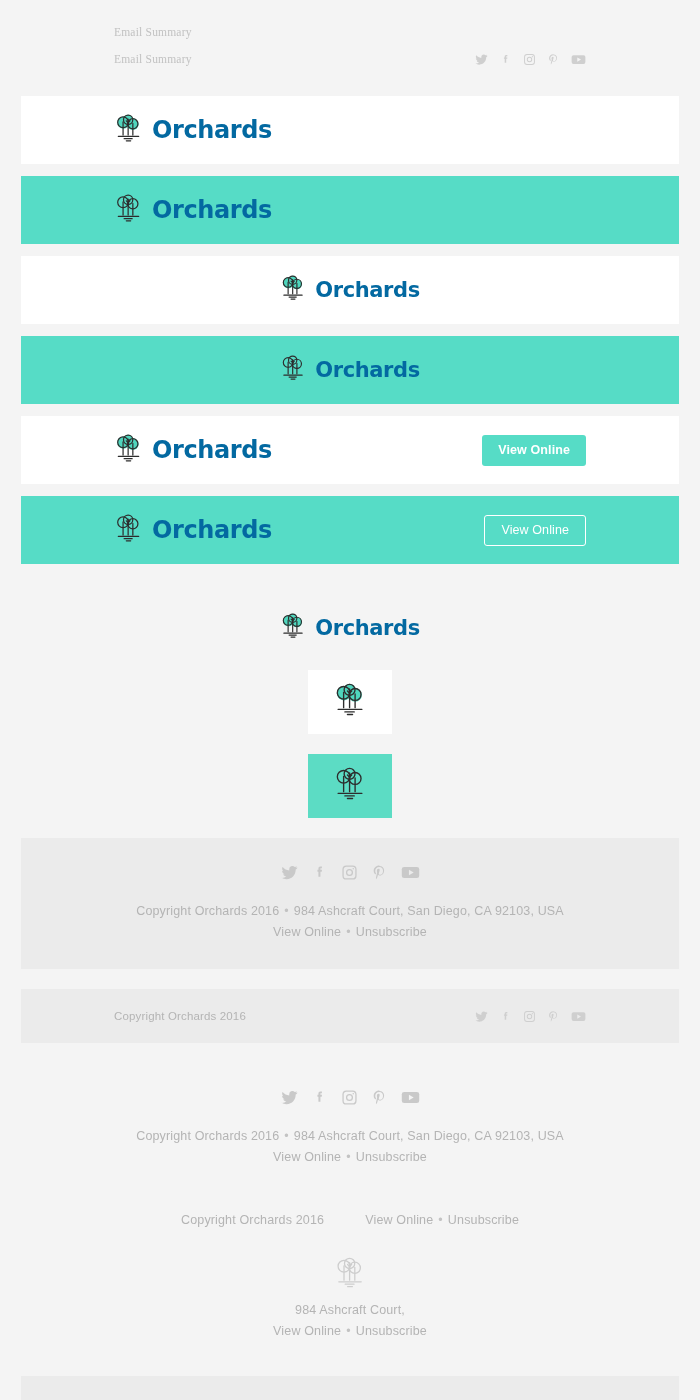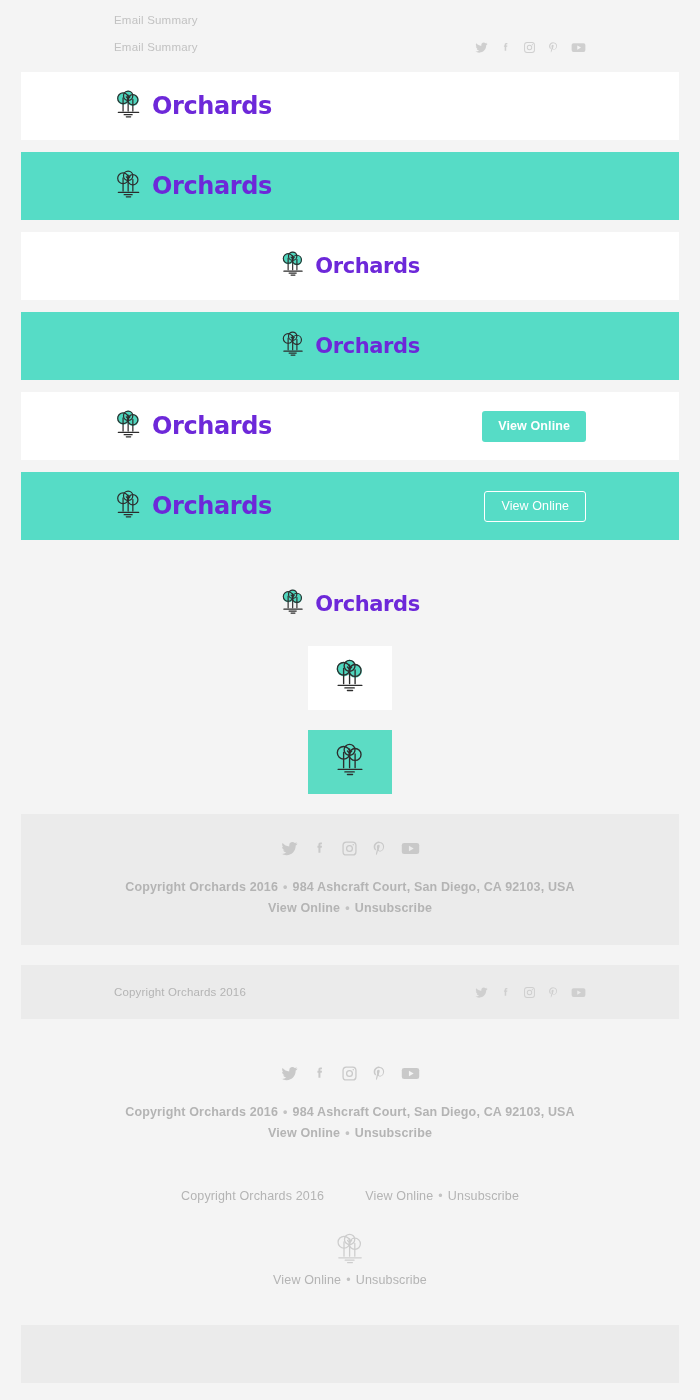--- a/index.html
+++ b/index.html
@@ -26,22 +26,23 @@
     position: relative;
   }
   .band.white  { background: #ffffff; }
   .band.teal   { background: #56dcc6; }
   .band.gray   { background: #ebebeb; }
   .band.plain  { background: transparent; }
 
   
   .preheader {
     width: 658px;
-    margin: 0 auto;
+    margin: 12px auto;
     background: transparent;
+    font-family: Liberation Serif, serif;
   }
   .pre-row {
     display: flex;
     align-items: center;
     justify-content: space-between;
     padding: 0 93px 0 93px;
     height: 30px;
   }
   .pre-row.first { height: 32px; padding-top: 8px; }
   .pre-text {
@@ -65,21 +66,21 @@
   
   .lockup {
     display: flex;
     align-items: center;
     gap: 9px;
   }
   .wordmark {
     font-family: "DejaVu Sans", sans-serif;
     font-weight: bold;
     font-size: 24px;
-    color: #6d28d9;
+    color: #0369a1;
     letter-spacing: -0.4px;
   }
   .wordmark.sm { font-size: 21px; }
 
   
   .hdr {
     height: 68px;
     display: flex;
     align-items: center;
     padding: 0 93px;
@@ -124,21 +125,21 @@
     height: 64px;
     display: flex;
     align-items: center;
     justify-content: center;
     margin: 0 auto;
   }
   .tile.white { background: #ffffff; }
   .tile.teal  { background: #5cdcc4; }
 
   
-  .footer-pad { padding: 26px 60px 26px; text-align: center; font-weight: bold; }
+  .footer-pad { padding: 26px 60px 26px; text-align: center; }
   .foot-line {
     font-size: 12.5px;
     color: #b4b4b4;
     line-height: 21px;
     letter-spacing: .15px;
   }
   .foot-link { color: #b4b4b4; text-decoration: none; cursor: pointer; }
   .dot { padding: 0 5px; color: #c3c3c3; }
 
   .foot-split {
@@ -578,20 +579,21 @@
             <circle cx="26" cy="14.5" r="7"></circle>
             <circle cx="19.5" cy="9" r="6.4"></circle>
             <path d="M12.5 12v18M26 14v16M19.5 8v22"></path>
             <path d="M19.5 13l-2.5-2.6M19.5 13l2.5-2.6"></path>
             <path d="M6 32h28"></path>
               <path d="M14 35h11"></path>
               <path d="M17 38h6"></path>
           </g>
         </svg>
       </span>
+      <div class="foot-line" style="margin-top:6px;">984 Ashcraft Court,</div>
       <div class="foot-line">
         <a class="foot-link">View Online</a><span class="dot">•</span><a class="foot-link">Unsubscribe</a>
       </div>
     </div>
   </div>
 
   <div class="spacer-20"></div>
 
   <div class="band gray">
     <div class="contact">

